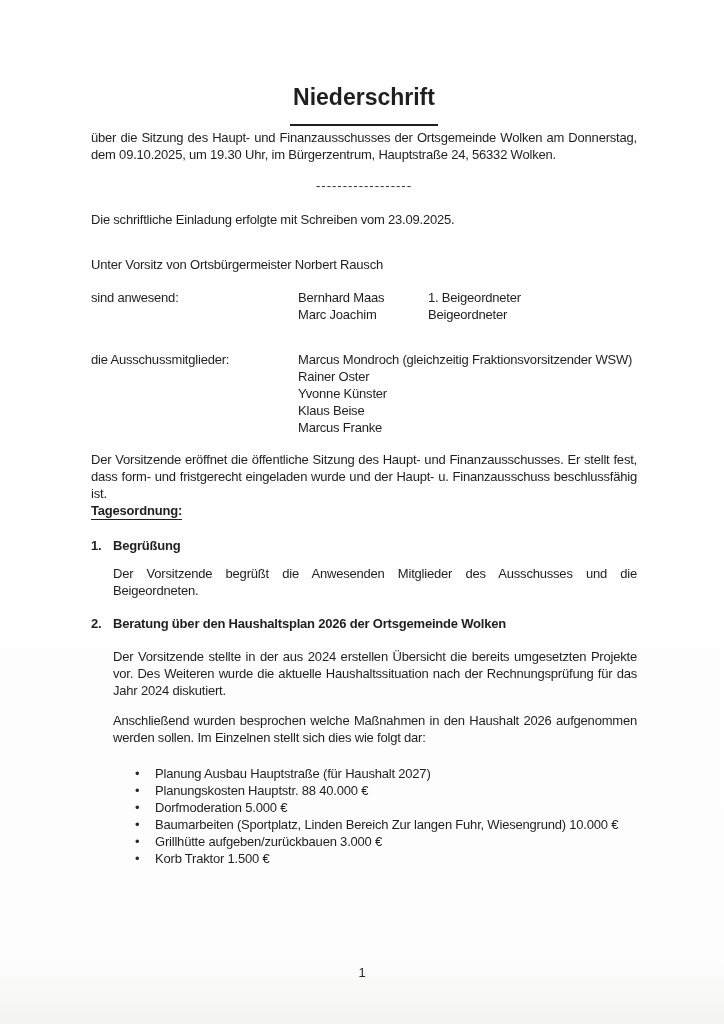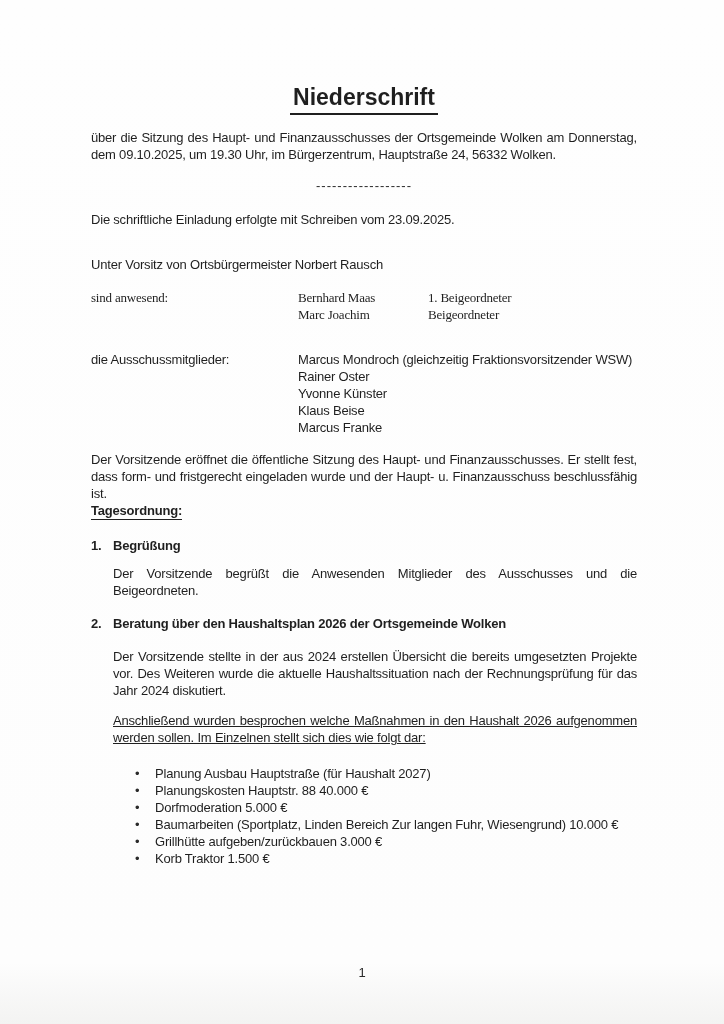--- a/index.html
+++ b/index.html
@@ -22,45 +22,45 @@
     line-height:17px;
     letter-spacing:-0.2px;
   }
   .doc-title {
     text-align:center;
     font-size:23px;
     line-height:26px;
     font-weight:bold;
     letter-spacing:0;
   }
-  .doc-title span { border-bottom:2.5px solid #1f1f1f; padding:0 3px 3px 3px; }
+  .doc-title span { border-bottom:2.5px solid #1f1f1f; padding:0 3px 14px 3px; }
   .intro { margin-top:19px; }
   .line-just { text-align:justify; text-align-last:justify; }
   .sep { margin-top:14px; text-align:center; letter-spacing:1px; color:#2a2a2a; }
   .invitation { margin-top:17px; }
   .chair { margin-top:28px; }
   .cols { display:flex; align-items:flex-start; }
-  .attendees { margin-top:16px;font-family:Liberation Serif, serif; }
+  .attendees { margin-top:16px; }
   .committee { margin-top:28px; }
   .col-label { width:207px; flex:none; }
   .rowline { display:flex; }
   .a-name { width:130px; flex:none; }
   .heading { margin-top:26px; font-weight:bold; }
   .heading span, .agenda-heading span { border-bottom:1.7px solid #1f1f1f; padding-bottom:1px; }
   .public-para { margin-top:15px; text-align:justify; }
   .agenda-heading { font-weight:bold; }
   .item-title { display:flex; font-weight:bold; }
   .item1-title { margin-top:18px; }
   .item2-title { margin-top:16px; }
   .item-num { width:22px; flex:none; }
   .item-body { margin-left:22px; }
   .p-just { text-align:justify; }
   .ip1 { margin-top:11px; }
   .ip2 { margin-top:16px; }
-  .ip3 { margin-top:13px;text-decoration:underline; }
+  .ip3 { margin-top:13px; }
   .bullets { margin-top:19px; margin-left:21px; }
   .bullet { position:relative; padding-left:21px; }
   .bullet::before {
     content:"\2022";
     position:absolute; left:1px; top:0;
     font-size:13px; color:#2a2a2a;
   }
   .page-num {
     position:absolute;
     top:964px; left:0; right:0;

